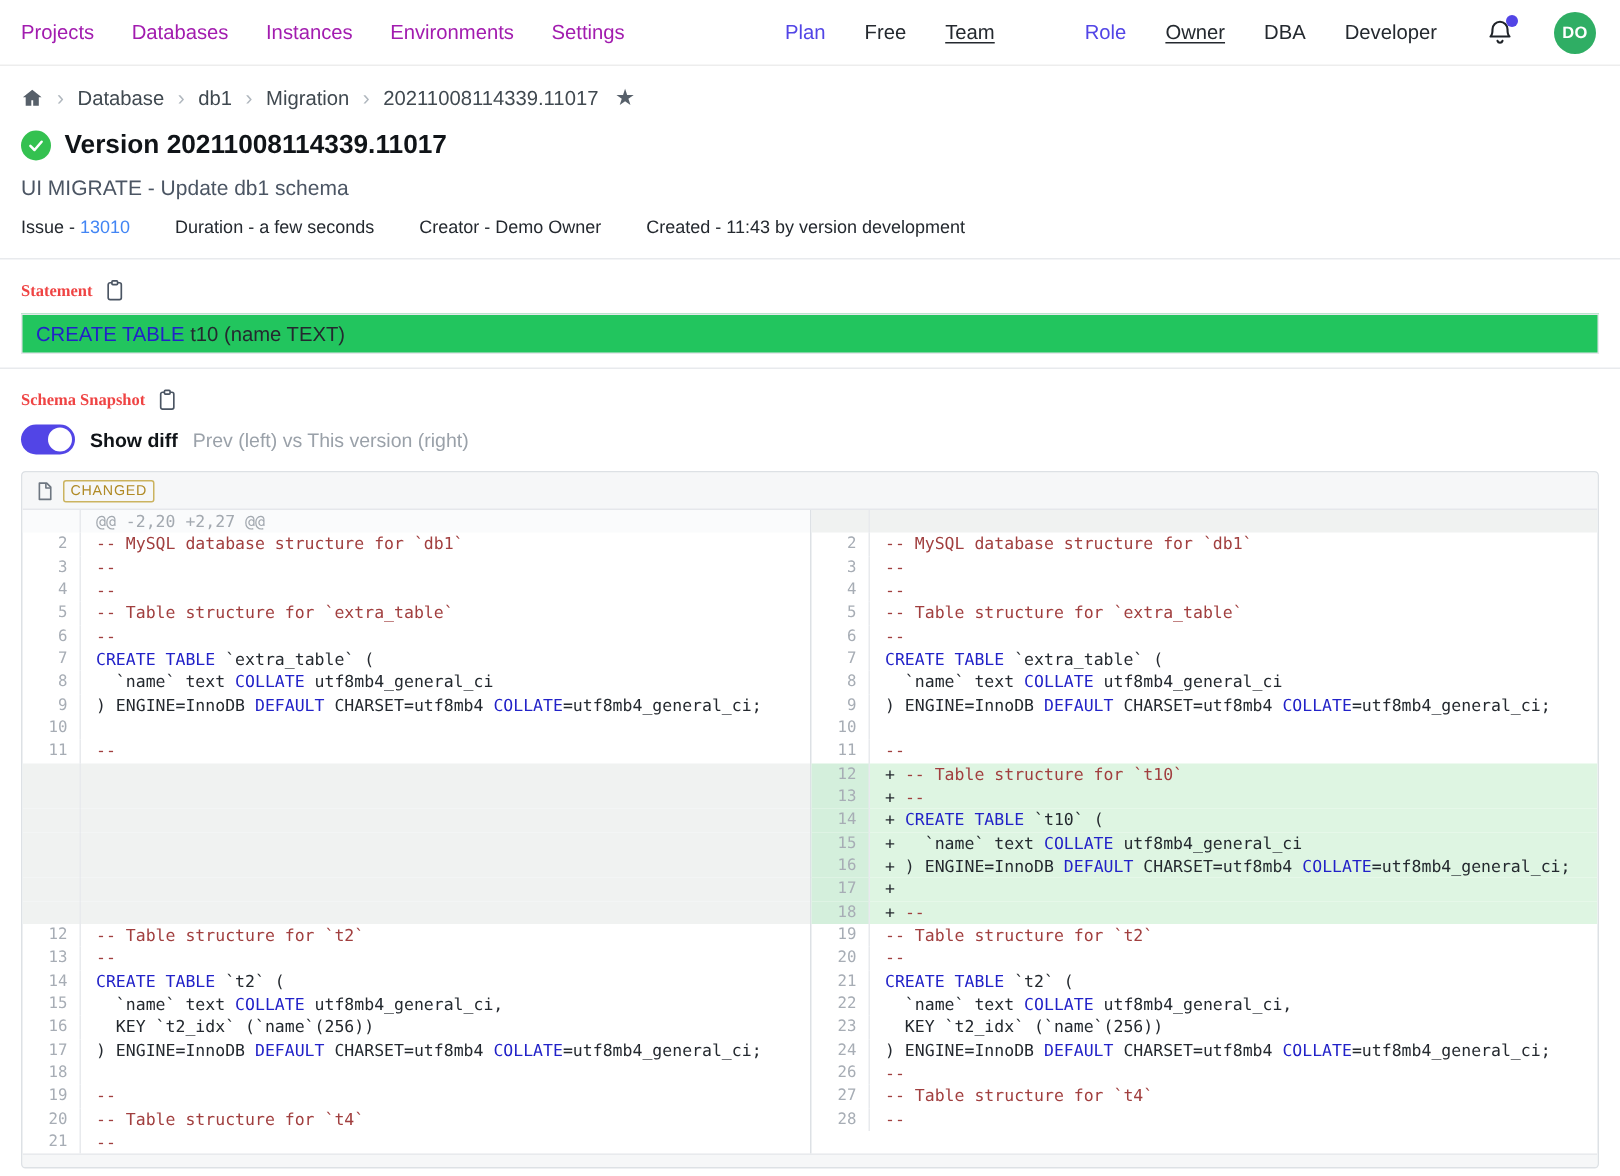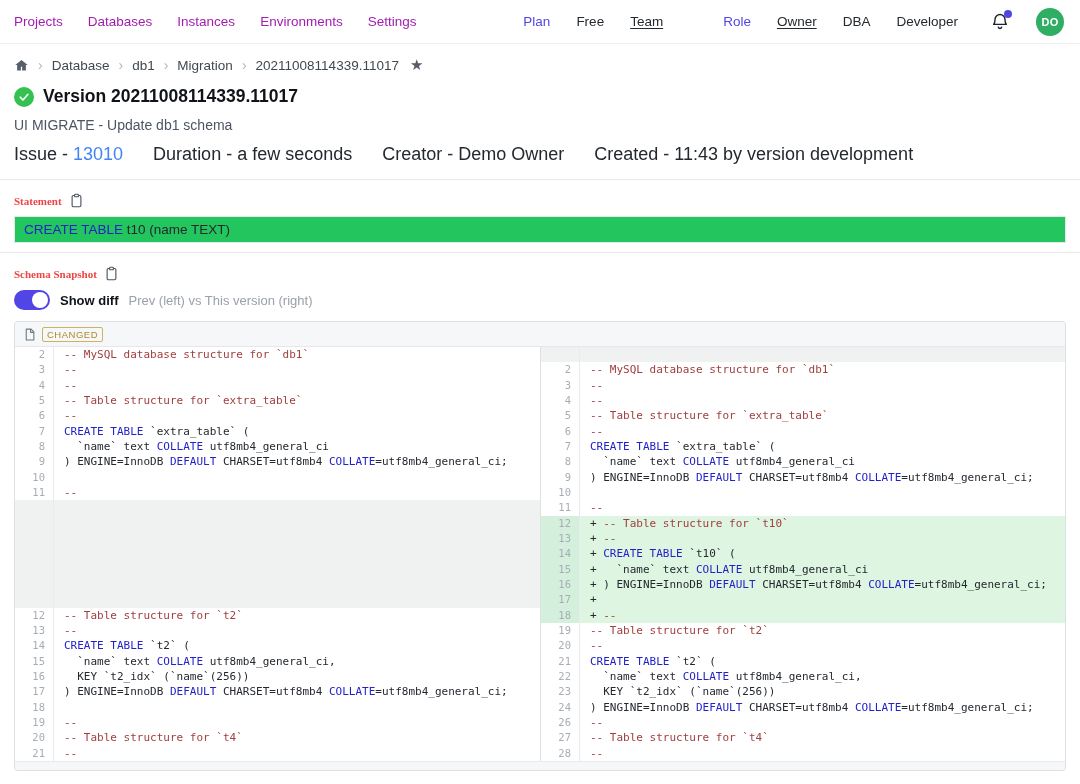--- a/index.html
+++ b/index.html
@@ -28,21 +28,21 @@
   .crumb { cursor:pointer; }
   .crumb-sep::before { content:"›"; color:#b0b7be; font-size:14px; }
   .star { color:#57606a; font-size:15px; margin-left:2px; cursor:pointer; }
 
   
   .version-row { margin:12px 0 0 14px; display:flex; align-items:center; gap:9px; }
   .check-circle { width:20px; height:20px; border-radius:50%; background:var(--green);
     display:flex; align-items:center; justify-content:center; }
   .page-title { font-size:17.5px; font-weight:700; color:#101418; }
   .subtitle { margin:10px 0 0 14px; font-size:14px; color:#4b5563; }
-  .meta-row { margin:11px 0 0 14px; display:flex; gap:30px; font-size:18px; color:#24292f; }
+  .meta-row { margin:11px 0 0 14px; display:flex; gap:30px; font-size:12px; color:#24292f; }
   .meta-link { color:var(--link); cursor:pointer; }
 
   .divider { border-top:1px solid #e8eaed; margin-top:14px; }
 
   
   .section-heading { margin:13px 0 0 14px; display:flex; align-items:center; gap:7px; }
   .section-heading h2 { font-size:11px; font-weight:700; color:#ef4444;font-family:Liberation Serif, serif; }
   .copy-icon { cursor:pointer; display:flex; }
 
   .statement-box { margin:8px 14px 0 14px; border:1px solid #e5e7eb; background:#22c55e;
@@ -189,20 +189,24 @@
     <span class="copy-icon">
       <svg width="13" height="13" viewBox="0 0 24 24" fill="none" stroke="#6e7781" stroke-width="2" stroke-linejoin="round">
         <path d="M6 2h9l5 5v15H6z"></path>
         <path d="M14 2v6h6"></path>
       </svg>
     </span>
     <span class="changed-badge">CHANGED</span>
   </div>
   <div class="diff-body">
     <div class="dcol left" id="diff-left">
+        <div class="drow hunk">
+          <div class="gut"></div>
+          <div class="codecell">@@ -2,20 +2,27 @@</div>
+        </div>
         <div class="drow ctx">
           <div class="gut">2</div>
           <div class="codecell"><span class="tok-c">-- MySQL database structure for `db1`</span></div>
         </div>
         <div class="drow ctx">
           <div class="gut">3</div>
           <div class="codecell"><span class="tok-c">--</span></div>
         </div>
         <div class="drow ctx">
           <div class="gut">4</div>

